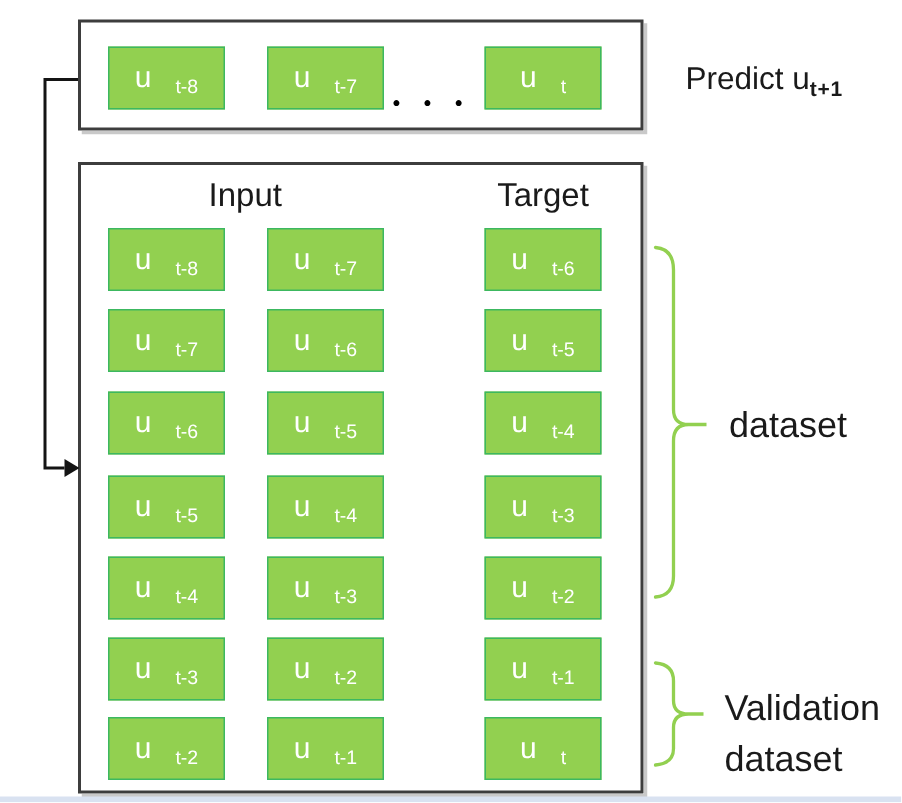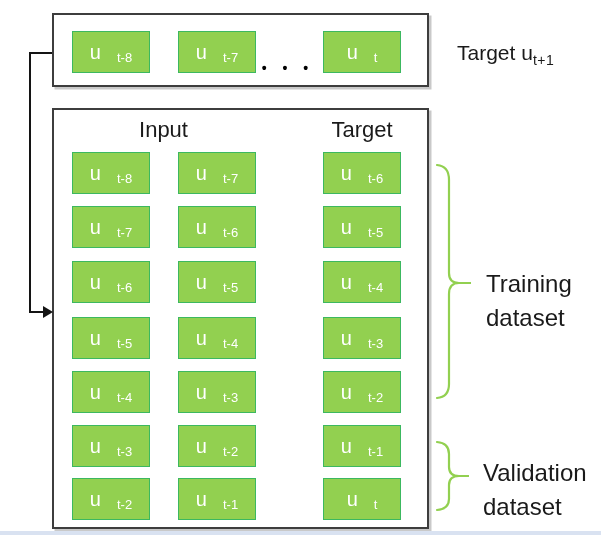--- a/index.html
+++ b/index.html
@@ -24,21 +24,21 @@
   .r0{top:152px;} .r1{top:206px;} .r2{top:261px;} .r3{top:317px;}
   .r4{top:371px;} .r5{top:425px;} .r6{top:478px;}
   .trow{top:31px;}
   .ellipsis{
     position:absolute;left:261px;top:60px;width:54px;text-align:center;
     font-size:14px;font-weight:bold;letter-spacing:6px;color:#000;line-height:16px;
   }
   .predict-label{
     position:absolute;left:457px;top:41px;font-size:21px;color:#1a1a1a;white-space:nowrap;
   }
-  .predict-label .psub{font-size:14px;position:relative;top:5px;font-weight:normal;letter-spacing:0.5px;}
+  .predict-label .psub{font-size:14px;position:relative;top:5px;font-weight:bold;letter-spacing:0.5px;}
   .header{position:absolute;top:117px;font-size:22px;color:#1a1a1a;text-align:center;line-height:25px;}
   .input-header{left:72px;width:183px;}
   .target-header{left:323px;width:78px;}
   .side-label{position:absolute;font-size:24px;line-height:34px;color:#1a1a1a;white-space:nowrap;}
   .training-label{left:486px;top:267px;}
   .validation-label{left:483px;top:443px;margin-top:13px;}
   .overlay{position:absolute;left:0;top:0;width:601px;height:535px;pointer-events:none;z-index:6;}
   .bottom-strip{position:absolute;left:0;top:531px;width:601px;height:4px;background:#d9e2f1;}
 </style>
 </head>
@@ -57,21 +57,21 @@
     <span>u</span>
       <span class="sub">t-7</span>
   </div>
   <div class="ellipsis">• • •</div>
   <div class="gbox c2 trow">
     <span>u</span>
       <span class="sub">t</span>
   </div>
 
   <div class="predict-label">
-    <span>Target u</span><span class="psub">t+1</span>
+    <span>Predict u</span><span class="psub">t+1</span>
   </div>
 
   <div class="header target-header">Target</div>
   <div class="header input-header">Input</div>
 
   <div class="gbox c0 r0">
       <span>u</span>
       <span class="sub">t-8</span>
     </div>
   <div class="gbox c1 r0">
@@ -155,21 +155,20 @@
   <div class="gbox c1 r6">
       <span>u</span>
       <span class="sub">t-1</span>
     </div>
   <div class="gbox c2 r6">
       <span>u</span>
       <span class="sub">t</span>
     </div>
 
   <div class="side-label training-label">
-    <div>Training</div>
     <div>dataset</div>
   </div>
   <div class="side-label validation-label">
     <div>Validation</div>
     <div>dataset</div>
   </div>
 
   <svg class="overlay" viewBox="0 0 601 535" xmlns="http://www.w3.org/2000/svg">
     <path d="M52,53 L30,53 L30,312 L43,312" fill="none" stroke="#141414" stroke-width="2"></path>
     <polygon points="43,306 53,312 43,318" fill="#141414"></polygon>

